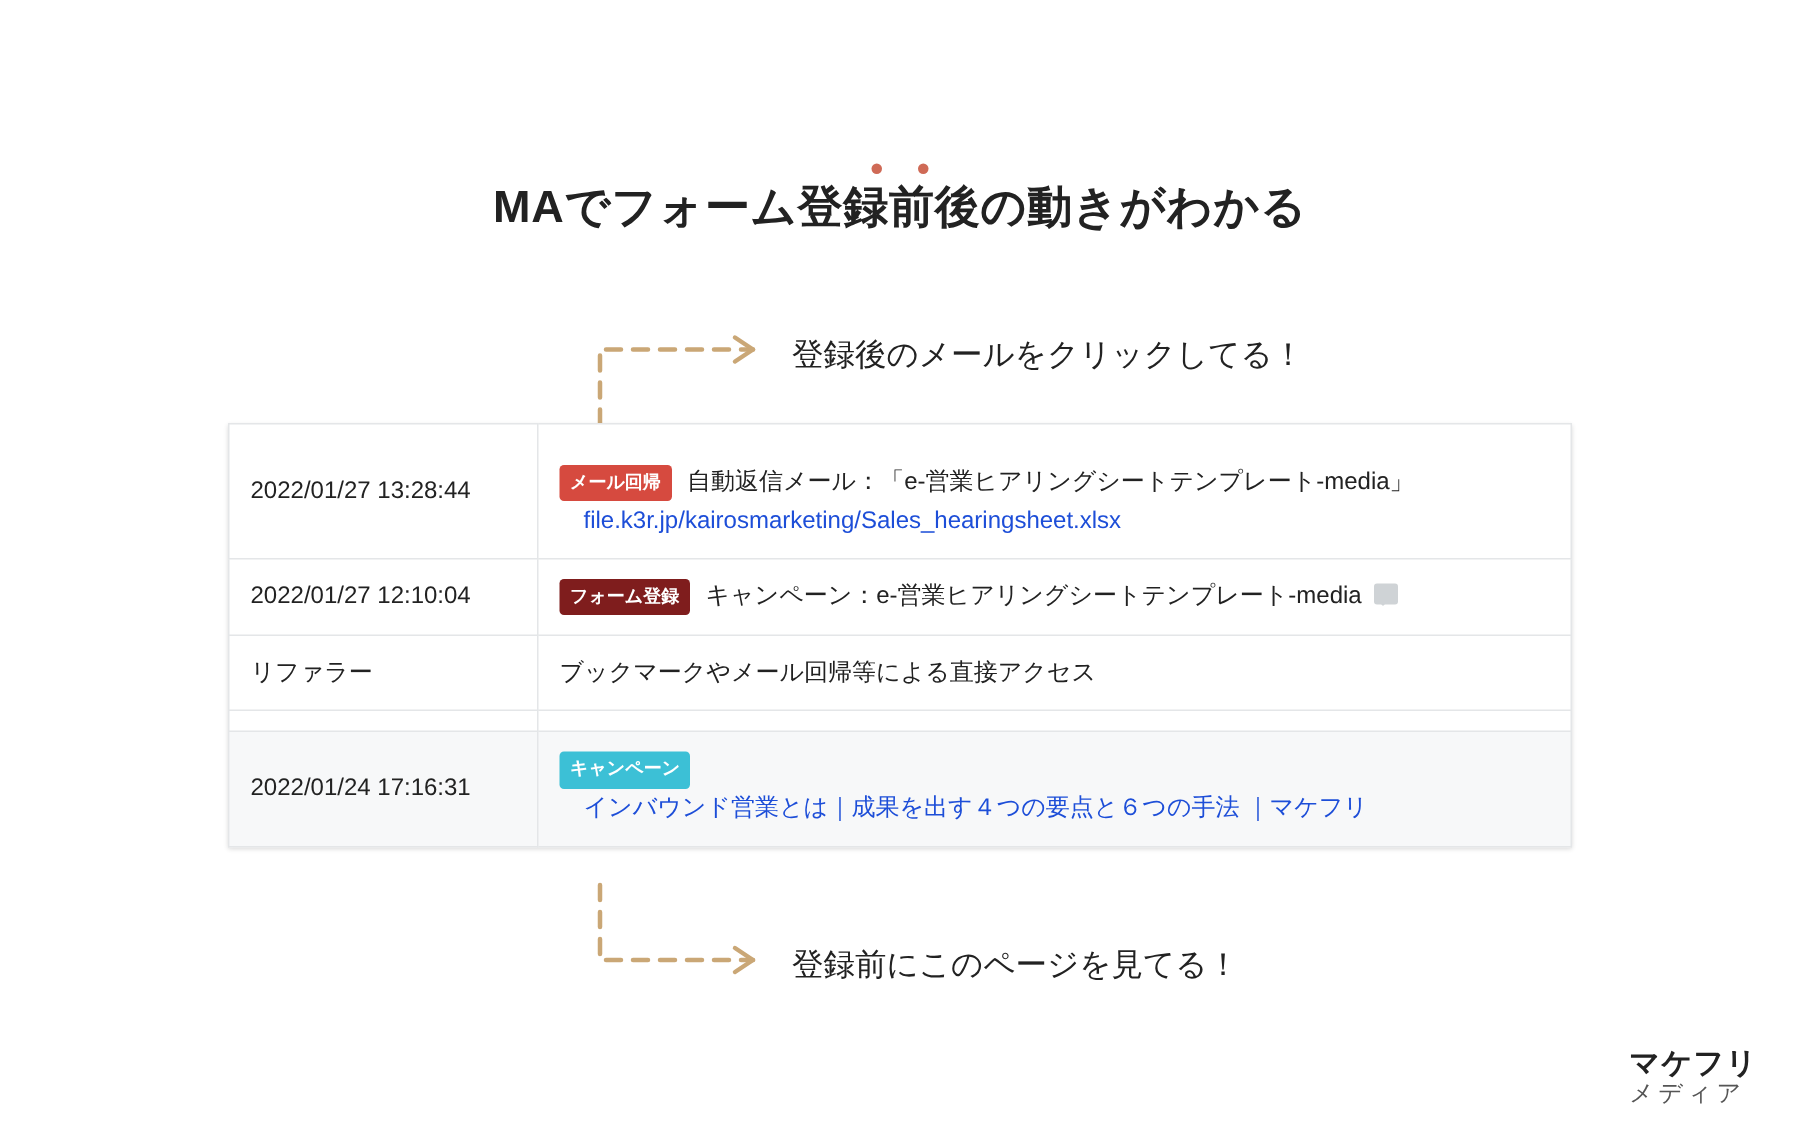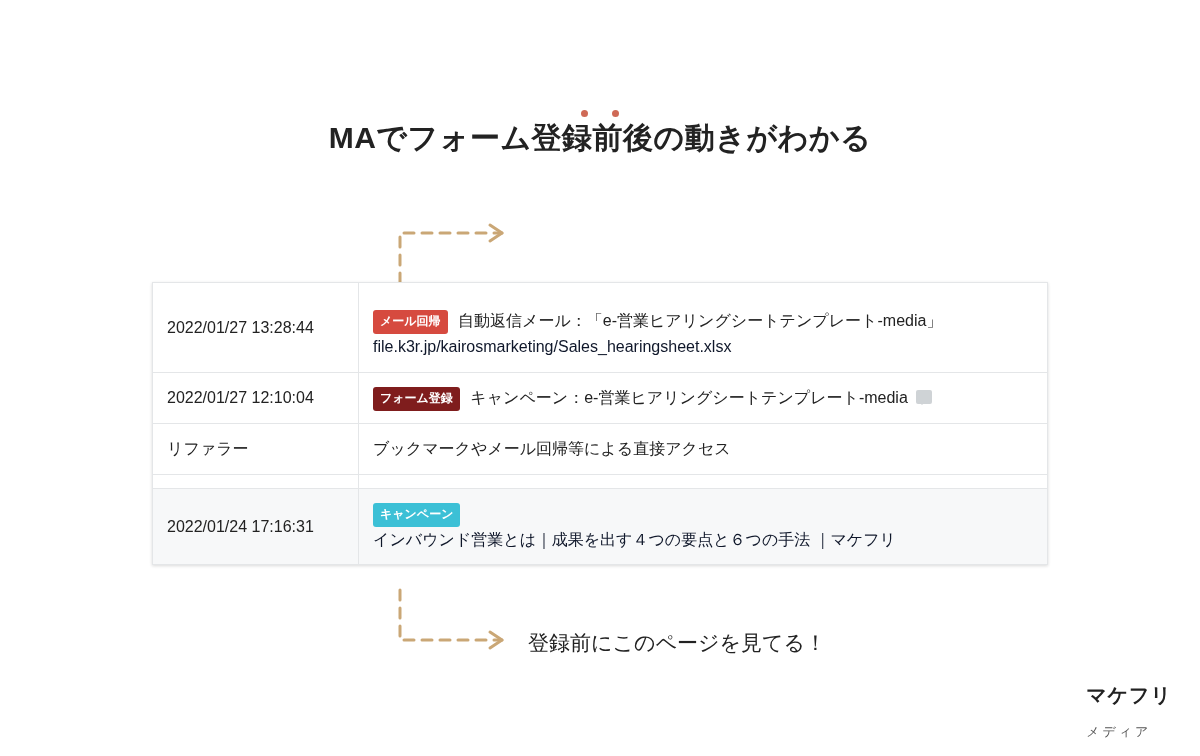--- a/index.html
+++ b/index.html
@@ -19,38 +19,39 @@
   .table td { border: 1px solid #e4e6e8; padding: 12px 14px; font-size: 16px; vertical-align: middle; line-height: 1.6; }
   .table td.ts { width: 206px; white-space: nowrap; }
   .table tr.spacer td { height: 14px; padding: 0; background: #fff; }
   .table tr.gray td { background: #f7f8f9; }
 
   .tag { display: inline-block; color: #fff; font-size: 12px; font-weight: 700; padding: 2px 7px 3px; border-radius: 3px; margin-right: 6px; vertical-align: 1px; }
   .tag-red { background: #d64a3f; margin-top: 15px; }
   .tag-green { background: #7f1d1d; font-family: Liberation Serif, serif; }
   .tag-cyan { background: #3cc0d6; }
 
-  .link { color: #0f172a; }
+  .link { color: #1d4ed8; margin-left: 16px; }
   .comment-icon { display: inline-block; width: 16px; height: 14px; background: #cfd3d6; border-radius: 2px; position: relative; vertical-align: -1px; margin-left: 4px; }
   .comment-icon::after { content: ""; position: absolute; left: 3px; bottom: -4px; border: 3px solid transparent; border-top-color: #cfd3d6; }
 
   .brand { position: absolute; right: 28px; bottom: 18px; line-height: 1; }
   .brand .b1 { font-size: 20px; font-weight: 800; letter-spacing: 1px; display: block; }
-  .brand .b2 { font-size: 13px; color: #555; letter-spacing: 3px; display: block; margin-top: 20px; }
+  .brand .b2 { font-size: 16px; color: #555; letter-spacing: 3px; display: block; margin-top: 3px; }
 
   svg.arrow { position: absolute; overflow: visible; }
 </style>
 </head>
 <body>
 
 <div class="stage">
 
   <div class="dots"><span></span><span></span></div>
   <h1 class="title">MAでフォーム登録前後の動きがわかる</h1>
 
+  <div class="annot annot-top">登録後のメールをクリックしてる！</div>
 
   <svg class="arrow" style="top:213px; left:390px;" width="130" height="80">
     <path d="M10 70 L10 20 L112 20" fill="none" stroke="#caa776" stroke-width="3" stroke-dasharray="10 8" stroke-linecap="round"></path>
     <path d="M112 20 L100 12 M112 20 L100 28" fill="none" stroke="#caa776" stroke-width="3" stroke-linecap="round"></path>
   </svg>
 
   <table class="table">
     <tbody>
         <tr>
       <td class="ts">2022/01/27 13:28:44</td>

